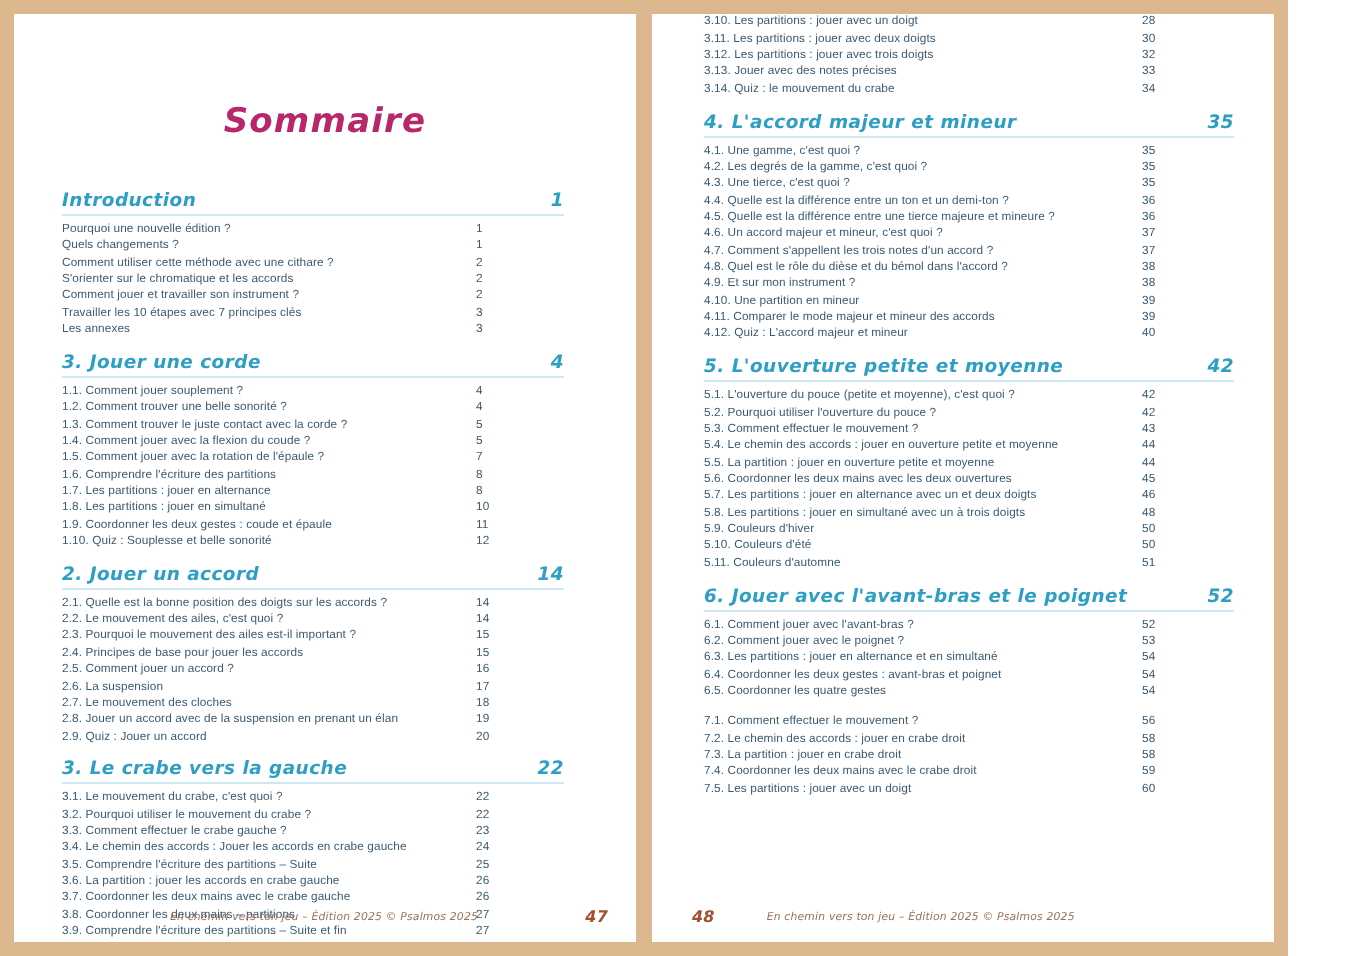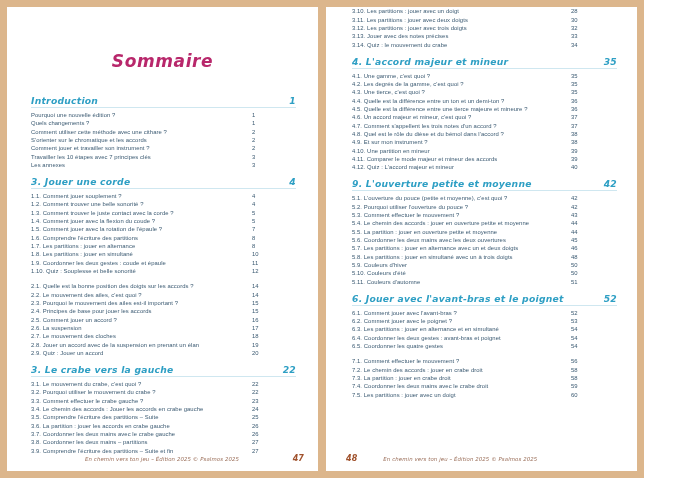--- a/index.html
+++ b/index.html
@@ -49,21 +49,21 @@
     font-style: italic;
     font-weight: bold;
     font-size: 17px;
     letter-spacing: 0.6px;
     margin: 44px 0 0 0;
   }
 
   
   .toc {
     margin: 0;
-    padding: 0 22px 0 24px;
+    padding: 0 36px 0 24px;
   }
   .page.right .toc { padding: 0 20px 0 26px; }
 
   .toc-section {
     margin: 0 0 7px 0;
   }
 
   .section-head {
     display: flex;
     align-items: baseline;
@@ -252,20 +252,25 @@
               <span class="efill"></span>
               <span class="epage">11</span>
             </div>
             <div class="entry">
               <span class="etext">1.10. Quiz : Souplesse et belle sonorité</span>
               <span class="efill"></span>
               <span class="epage">12</span>
             </div>
           </div>
           <div class="toc-section gap-before">
+            <div class="section-head">
+              <span class="st">2. Jouer un accord</span>
+              <span class="sfill"></span>
+              <span class="spage">14</span>
+            </div>
             <div class="entry">
               <span class="etext">2.1. Quelle est la bonne position des doigts sur les accords ?</span>
               <span class="efill"></span>
               <span class="epage">14</span>
             </div>
             <div class="entry">
               <span class="etext">2.2. Le mouvement des ailes, c'est quoi ?</span>
               <span class="efill"></span>
               <span class="epage">14</span>
             </div>
@@ -459,21 +464,21 @@
               <span class="epage">39</span>
             </div>
             <div class="entry">
               <span class="etext">4.12. Quiz : L'accord majeur et mineur</span>
               <span class="efill"></span>
               <span class="epage">40</span>
             </div>
           </div>
           <div class="toc-section gap-before">
             <div class="section-head">
-              <span class="st">9. L'ouverture petite et moyenne</span>
+              <span class="st">5. L'ouverture petite et moyenne</span>
               <span class="sfill"></span>
               <span class="spage">42</span>
             </div>
             <div class="entry">
               <span class="etext">5.1. L'ouverture du pouce (petite et moyenne), c'est quoi ?</span>
               <span class="efill"></span>
               <span class="epage">42</span>
             </div>
             <div class="entry">
               <span class="etext">5.2. Pourquoi utiliser l'ouverture du pouce ?</span>

